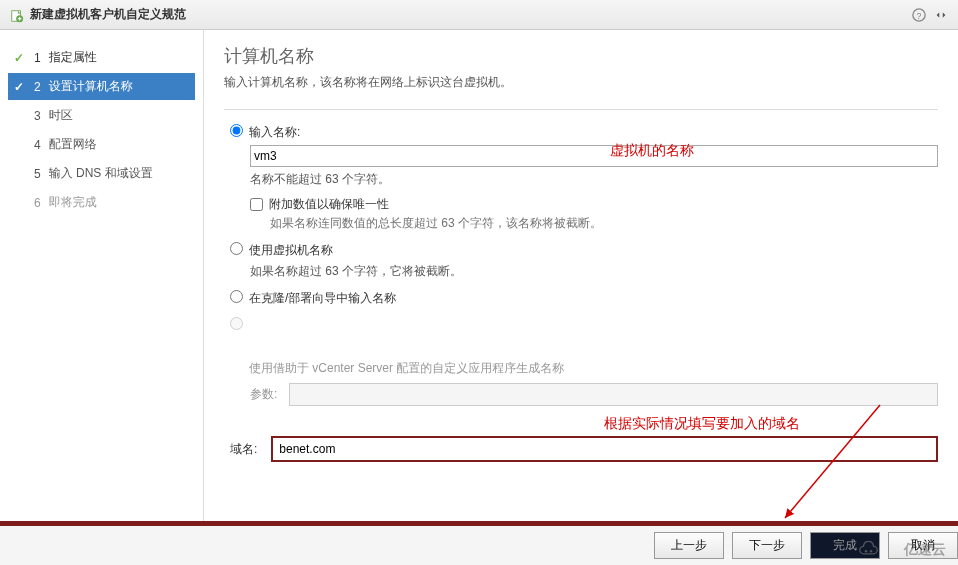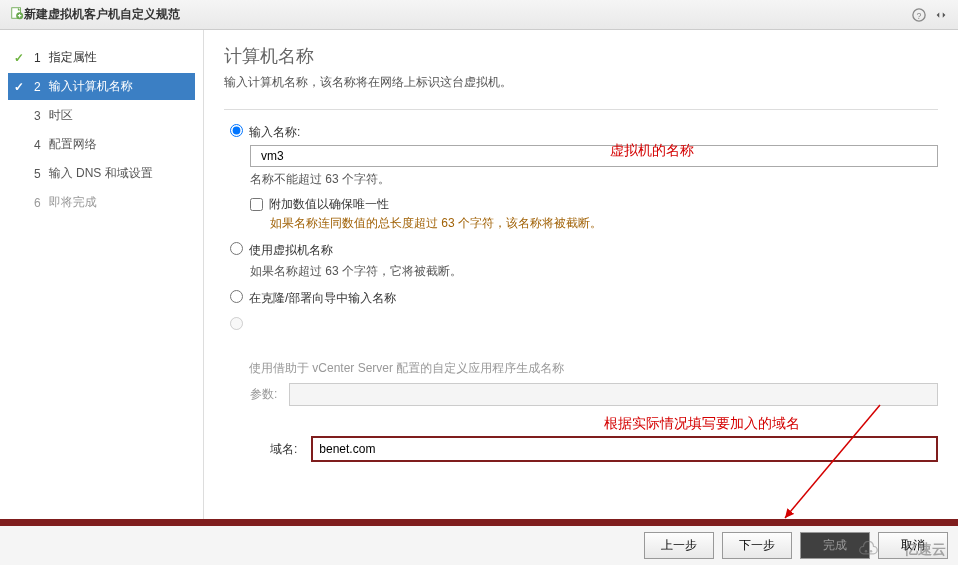--- a/index.html
+++ b/index.html
@@ -1,56 +1,56 @@
 <!DOCTYPE html>
 <html><head>
   <meta charset="utf-8">
   <style>
     * { box-sizing: border-box; margin: 0; padding: 0; }
     body { font-family: Arial, "Microsoft YaHei", sans-serif; font-size: 12px; background: #fff; color: #333; width: 958px; height: 565px; overflow: hidden; position: relative; }
     .titlebar { background: linear-gradient(#f5f5f5, #e9e9e9); border-bottom: 1px solid #ccc; padding: 6px 10px; display: flex; align-items: center; justify-content: space-between; }
-    .titlebar-left { display: flex; align-items: flex-start; }
+    .titlebar-left { display: flex; align-items: flex-end; gap: 6px; }
     .titlebar-icon { width: 14px; height: 14px; }
     .title-text { font-weight: bold; color: #333; }
     .titlebar-right { display: flex; align-items: center; gap: 8px; }
     .help-icon, .expand-icon { width: 14px; height: 14px; cursor: pointer; color: #555; }
     .content { display: flex; height: calc(100% - 66px); }
     .sidebar { width: 210px; padding: 14px 8px; border-right: 1px solid #ddd; }
     .step { display: flex; align-items: center; gap: 8px; padding: 5px 6px; margin-bottom: 2px; color: #555; font-size: 12px; }
     .step.completed { color: #333; }
     .step.active { background: #3b7fc4; color: #fff; }
     .step-check { color: #6db33f; font-weight: bold; width: 12px; display: inline-block; }
     .step.active .step-check { color: #fff; }
     .step-num { display: inline-block; }
     .step.disabled { color: #999; }
     .main { flex: 1; padding: 14px 20px; position: relative; }
     .heading { font-size: 18px; color: #666; margin-bottom: 6px; }
     .subheading { color: #555; margin-bottom: 18px; }
     .hr { border-top: 1px solid #ddd; margin-top: 4px; margin-bottom: 14px; }
     .form-area { padding-left: 6px; }
     .radio-row { display: flex; align-items: flex-start; gap: 6px; margin-bottom: 4px; }
     .indent { margin-left: 20px; margin-bottom: 6px; }
-    .text-input { width: 688px; padding: 3px 10px; border: 1px solid #aaa; font-size: 12px; }
+    .text-input { width: 688px; padding: 3px 3px; border: 1px solid #aaa; font-size: 12px; }
     .hint { color: #555; margin-top: 4px; }
     .checkbox-row { display: flex; align-items: center; gap: 6px; margin-top: 8px; }
-    .checkbox-hint { margin-left: 20px; color: #a16207; margin-top: 2px; }
+    .checkbox-hint { margin-left: 20px; color: #737373; margin-top: 2px; }
     .option-block { margin-top: 10px; }
     .disabled-text { color: #999; }
     .param-row { display: flex; align-items: center; gap: 12px; margin-left: 20px; margin-top: 6px; }
     .param-input { flex: 1; padding: 3px 6px; border: 1px solid #ccc; background: #f5f5f5; }
     .domain-row { display: flex; align-items: center; gap: 14px; margin-top: 30px; margin-bottom: 6px; }
-    .domain-label { color: #333; margin-left: 40px; }
+    .domain-label { color: #333; }
     .domain-input { flex: 1; padding: 4px 6px; border: 2px solid #7f1d1d; font-size: 12px; outline: none; }
     .annotation-red { color: #d40000; font-size: 14px; position: absolute; }
     .ann1 { left: 406px; top: 112px; }
     .ann2 { left: 400px; top: 385px; }
     .arrow-svg { position: absolute; z-index: 5; }
-    .footer { position: absolute; bottom: 0; left: 0; right: 0; border-top: 7px solid #7f1d1d; background: #f5f5f5; padding: 6px 10px; display: flex; justify-content: flex-end; gap: 8px; align-items: flex-end; }
+    .footer { position: absolute; bottom: 0; left: 0; right: 0; border-top: 5px solid #7f1d1d; background: #f5f5f5; padding: 6px 0; display: flex; justify-content: flex-end; gap: 8px; align-items: flex-end; }
     .btn { padding: 4px 16px; border: 1px solid #999; background: linear-gradient(#fdfdfd,#e8e8e8); cursor: pointer; font-size: 12px; min-width: 70px; }
-    .btn.disabled { color: #999; background: #404040; cursor: default; }
+    .btn.disabled { color: #999; background: #0f172a; cursor: default; }
     .watermark { position: absolute; bottom: 6px; right: 12px; display: flex; align-items: center; gap: 18px; opacity: 0.55; z-index: 10; }
     .watermark svg { width: 30px; height: 18px; }
     .watermark-text { font-size: 14px; color: #666; font-weight: bold; }
     input[type="radio"], input[type="checkbox"] { margin: 0; }
     label { cursor: default; }
     .radio-disabled-label { color: #999; margin-top: 43px; }
   </style>
 </head>
 <body>
 
@@ -78,21 +78,21 @@
 <div class="content">
   <div class="sidebar">
     <div class="step completed">
       <span class="step-check">✓</span>
       <span class="step-num">1</span>
       <span>指定属性</span>
     </div>
     <div class="step active">
       <span class="step-check">✓</span>
       <span class="step-num">2</span>
-      <span>输入计算机名称</span>
+      <span>设置计算机名称</span>
     </div>
     <div class="step">
       <span class="step-check"></span>
       <span class="step-num">3</span>
       <span>时区</span>
     </div>
     <div class="step">
       <span class="step-check"></span>
       <span class="step-num">4</span>
       <span>配置网络</span>

